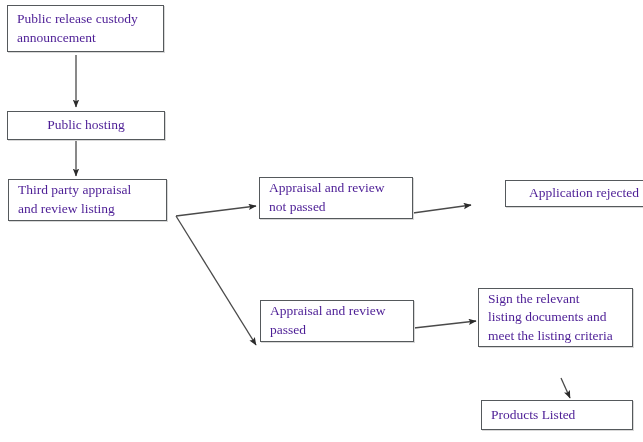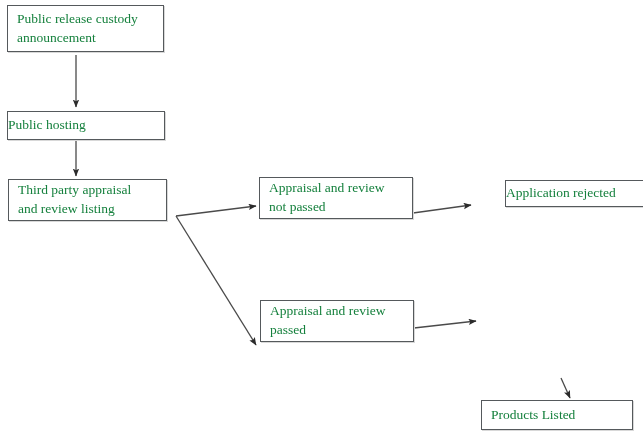--- a/index.html
+++ b/index.html
@@ -16,31 +16,31 @@
     font-family: "Liberation Serif", "DejaVu Serif", serif;
   }
   .node {
     position: absolute;
     box-sizing: border-box;
     background: #ffffff;
     border: 1px solid #55595c;
     box-shadow: 1px 1px 0 0 #d8d8d8;
     display: flex;
     align-items: center;
-    color: #15803d;
+    color: #4c1d95;
     font-size: 13.5px;
     line-height: 1.38;
   }
   .node .label {
     display: block;
     width: 100%;
     white-space: pre-line;
   }
   .node.pad-left .label { padding-left: 9px; text-align: left; }
-  .node.center .label { text-align: left; }
+  .node.center .label { text-align: center; }
 
   svg.edges {
     position: absolute;
     left: 0;
     top: 0;
     width: 643px;
     height: 442px;
     pointer-events: none;
     overflow: visible;
   }
@@ -107,18 +107,23 @@
 
   <div class="node center" style="left:473px; top:180px; width:158px; height:27px;margin-left:32px;">
     <span class="label">Application rejected</span>
   </div>
 
   <div class="node pad-left" style="left:260px; top:300px; width:154px; height:42px;">
     <span class="label">Appraisal and review
 passed</span>
   </div>
 
+  <div class="node pad-left" style="left:478px; top:288px; width:155px; height:59px;">
+    <span class="label">Sign the relevant
+listing documents and
+meet the listing criteria</span>
+  </div>
 
   <div class="node pad-left" style="left:481px; top:400px; width:152px; height:30px;">
     <span class="label">Products Listed</span>
   </div>
 
 </div>
 
 </body></html>

